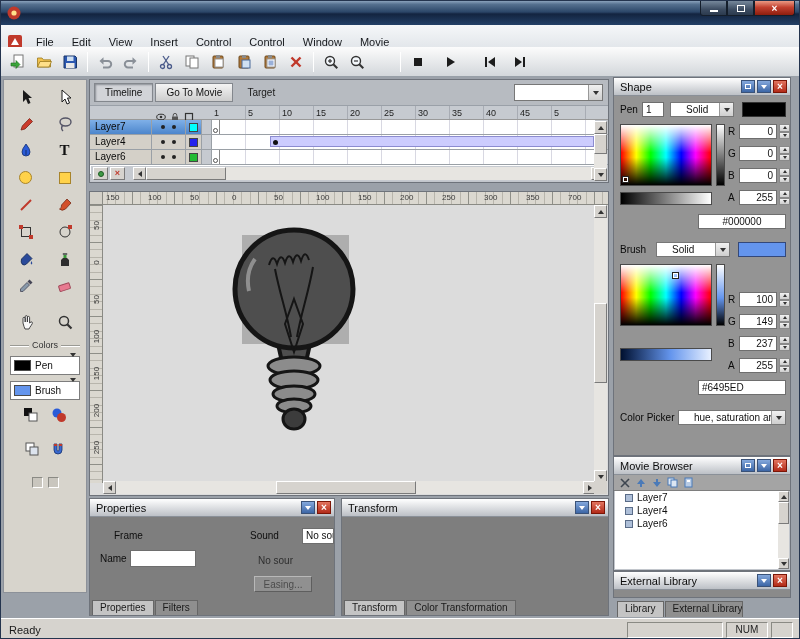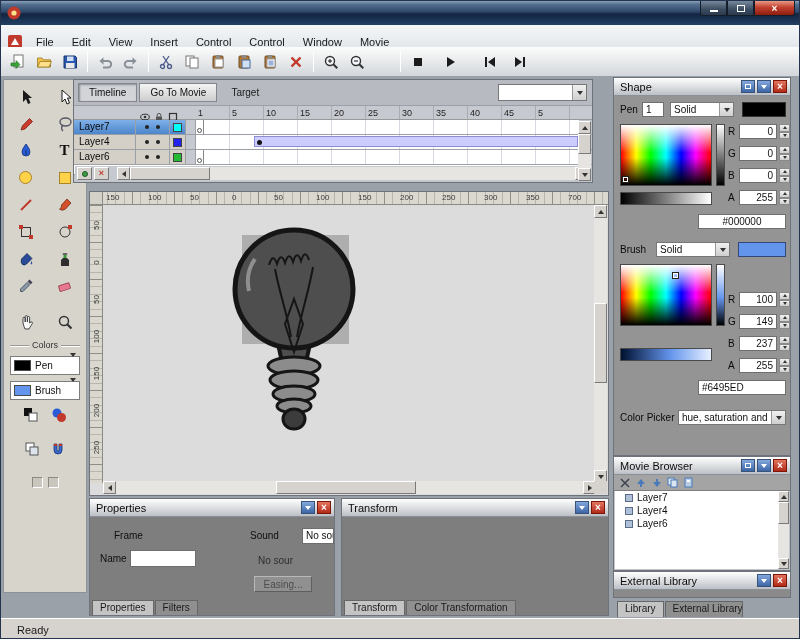--- a/index.html
+++ b/index.html
@@ -61,21 +61,21 @@
 .palette-extra{display:flex;justify-content:center;gap:10px;margin-top:14px}
 .tool-options{margin-top:16px;display:flex;justify-content:center;gap:5px}
 .opt-sq{width:11px;height:11px;background:#c9c6be;border:1px solid;border-color:#8a8a84 #fff #fff #8a8a84}
 
 
 .tl-topbar{height:26px;display:flex;align-items:center;padding:0 4px;background:#b7bbc1;border-bottom:1px solid #9aa0a8;position:relative}
 .tl-btn{height:19px;font-size:10px;font-family:"Liberation Sans",sans-serif;padding:0 10px;background:linear-gradient(#f4f4f4,#cdcdcd);border:1px solid #83878d;margin-right:2px;color:#111}
 .tl-btn.pressed{background:#d2d4d8;box-shadow:inset 1px 1px 2px #8a8e94}
 .tl-target-label{font-size:10px;color:#1a1a1a;margin-left:12px}
 .combo{background:#fff;border:1px solid #777;display:flex;align-items:center;font-size:10px;color:#111}
-.combo-text{padding:0 3px;white-space:nowrap;overflow:hidden}
+.combo-text{padding:0 15px;white-space:nowrap;overflow:hidden}
 .combo-btn{margin-left:auto;width:14px;align-self:stretch;background:linear-gradient(#f0f0f0,#cfcfcf);border-left:1px solid #999;display:flex;align-items:center;justify-content:center;flex:none}
 .tl-combo{position:absolute;right:5px;top:4px;width:89px;height:17px}
 .tl-head{position:relative;height:14px;background:#c6cad0;border-bottom:1px solid #999}
 .tlh-icon{position:absolute;top:2px}
 .tl-framenums{position:absolute;left:122px;right:14px;top:0;bottom:0;background:repeating-linear-gradient(to right,transparent 0 33px,#a8acb4 33px 34px)}
 .tl-framenums span{position:absolute;top:2px;font-size:9px;color:#222}
 .tl-row{display:flex;height:15px;border-bottom:1px solid #9aa0a6;position:relative}
 .tl-name{width:62px;background:#d4d0c8;font-size:10px;color:#0a0a0a;padding:1px 0 0 5px;border-right:1px solid #9aa0a6;overflow:hidden}
 .tl-dots{width:34px;background:#d4d0c8;border-right:1px solid #9aa0a6;display:flex;align-items:center;justify-content:center;gap:7px}
 .dot{width:4px;height:4px;border-radius:50%;background:#222}
@@ -135,21 +135,21 @@
 .mb-ico{width:8px;height:8px;background:#aebfd8;border:1px solid #5a6c88;flex:none}
 .mb-vscroll{position:absolute;right:0;top:0;bottom:0;width:11px;display:flex;flex-direction:column;background:#e7e5e1}
 .tabs{position:absolute;left:0;bottom:0;height:16px;display:flex;gap:1px;padding:1px 0 0 2px}
 .tab{font-size:10px;padding:1px 7px;background:#8f8f8f;color:#1a1a1a;border:1px solid #666;border-bottom:none;white-space:nowrap;overflow:hidden}
 .tab.active{background:#c4c4c4}
 .dark-body{position:absolute;left:0;right:0;top:18px;bottom:0;background:#7e7e7e}
 .plabel{position:absolute;font-size:10px;color:#0e0e0e}
 
 
 .statusbar{position:absolute;left:0;top:617px;width:800px;height:22px;background:#d6d3ce;border-top:1px solid #fff;display:flex;align-items:center;font-size:11px;color:#1a1a1a}
-.status-text{padding-left:16px}
+.status-text{padding-left:8px}
 .status-cells{margin-left:auto;display:flex;gap:3px;padding-right:8px}
 .scell{height:16px;border:1px solid;border-color:#8a8a84 #fff #fff #8a8a84;font-size:10px;color:#222;display:flex;align-items:center;justify-content:center}
 
 
 .watermark{position:absolute;right:18px;top:543px;width:80px;text-align:center;z-index:60;opacity:.93}
 .wm-text{font-size:11px;font-weight:bold;color:#474747;letter-spacing:.3px;margin-top:-2px;text-shadow:0 1px 0 #e8e8e8}
 </style>
 </head>
 <body>
 
@@ -439,21 +439,21 @@
               <rect x="4" y="3" width="3" height="2" fill="#c0392b"></rect>
               <rect x="9" y="3" width="3" height="2" fill="#c0392b"></rect>
             </svg></div>
       </div>
       <div class="tool-options">
         <span class="opt-sq"></span>
         <span class="opt-sq"></span>
       </div>
     </div>
 
-    <div class="panel" style="left:72px;top:2px;width:520px;height:104px">
+    <div class="panel" style="left:88px;top:2px;width:520px;height:104px">
       <div class="tl-topbar">
         <button class="tl-btn pressed">Timeline</button>
         <button class="tl-btn">Go To Movie</button>
         <span class="tl-target-label">Target</span>
         <div class="combo tl-combo">
           <span class="combo-text"></span>
           <span class="combo-btn">
               <i class="tri-dk"></i>
             </span>
         </div>
@@ -920,16 +920,21 @@
 
       <div class="tabs" style="left:2px;top:523px;bottom:auto;height:17px">
         <span class="tab active">Library</span>
         <span class="tab" style="max-width:78px">External Library</span>
       </div>
     </div>
   </div>
 
   <div class="statusbar">
     <span class="status-text">Ready</span>
+    <div class="status-cells">
+      <span class="scell" style="width:96px"></span>
+      <span class="scell" style="width:42px">NUM</span>
+      <span class="scell" style="width:22px"></span>
+    </div>
   </div>
 
 
 </div>
 
 </body></html>

